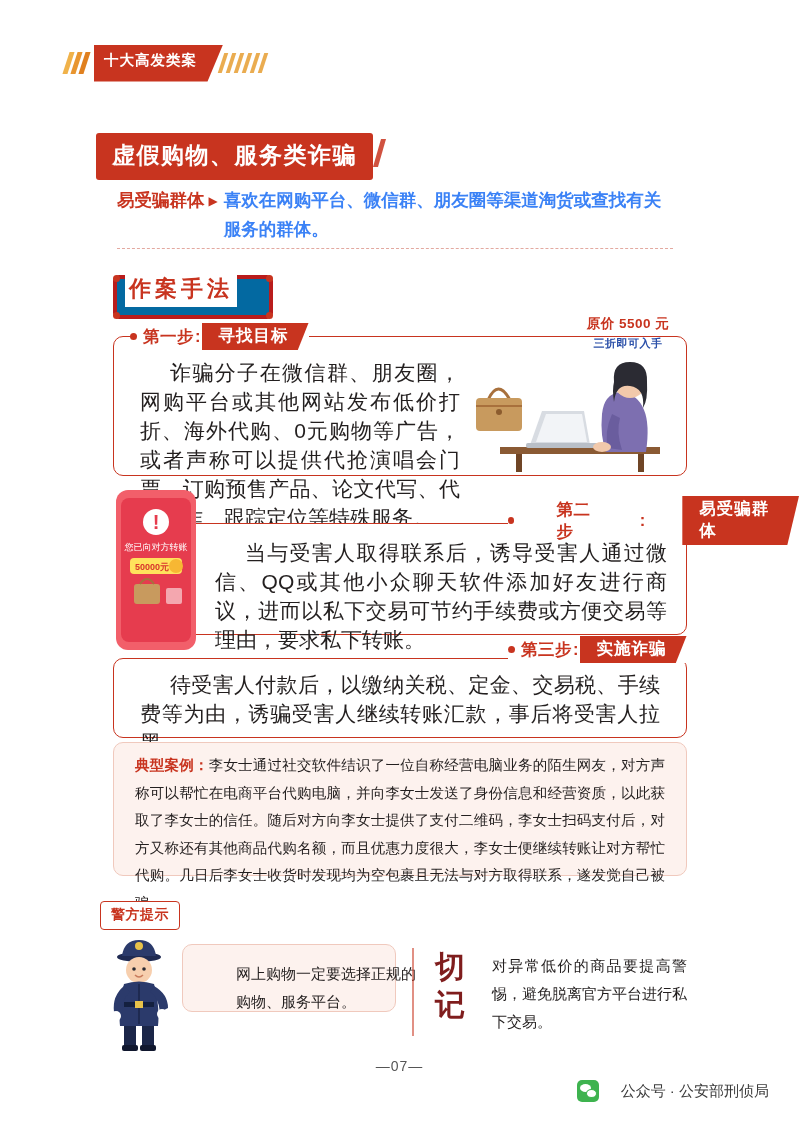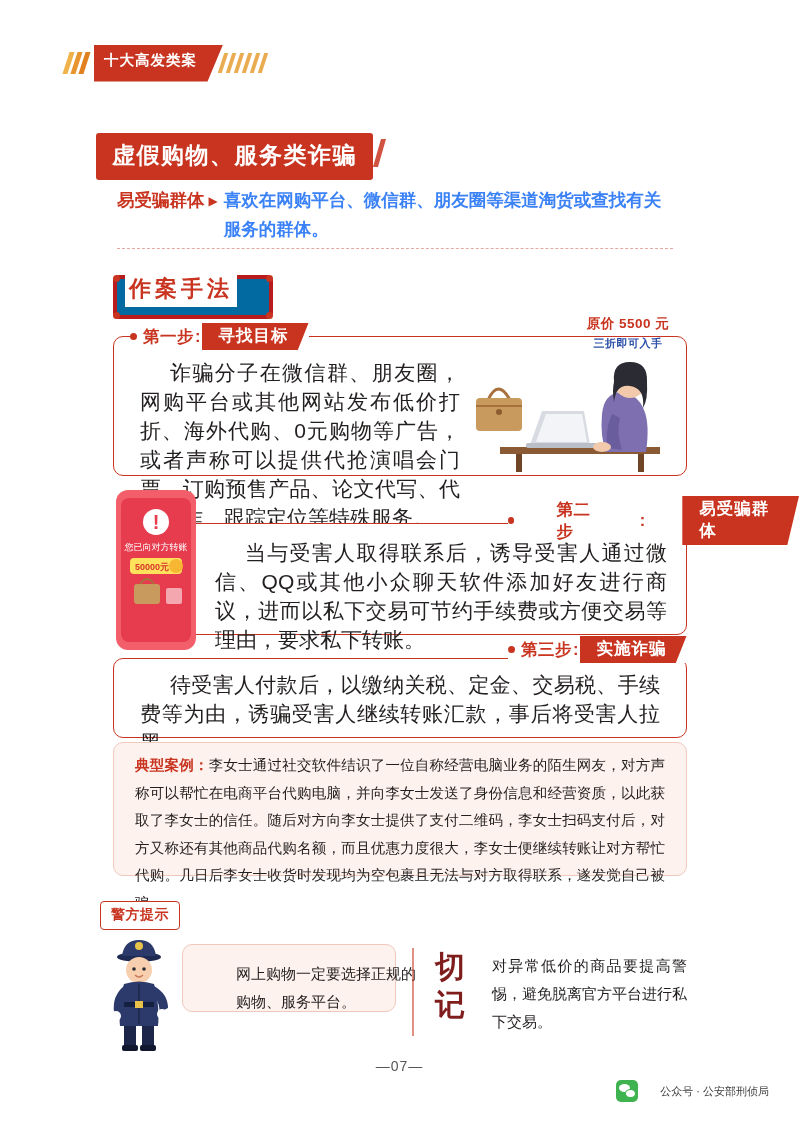--- a/index.html
+++ b/index.html
@@ -383,21 +383,21 @@
     font-size: 14px;
     color: #555;
     letter-spacing: 1px;
   }
   .footer-account {
     position: absolute;
     bottom: 22px;
     right: 30px;
     display: flex;
     align-items: center;
-    font-size: 11px;
+    font-size: 15px;
     color: #3b3b3b;
     gap: 14px;
   }
   .wechat-icon {
     width: 22px;
     height: 22px;
     border-radius: 5px;
     background: #3eb34f;
     margin-right: 8px;
     position: relative;

